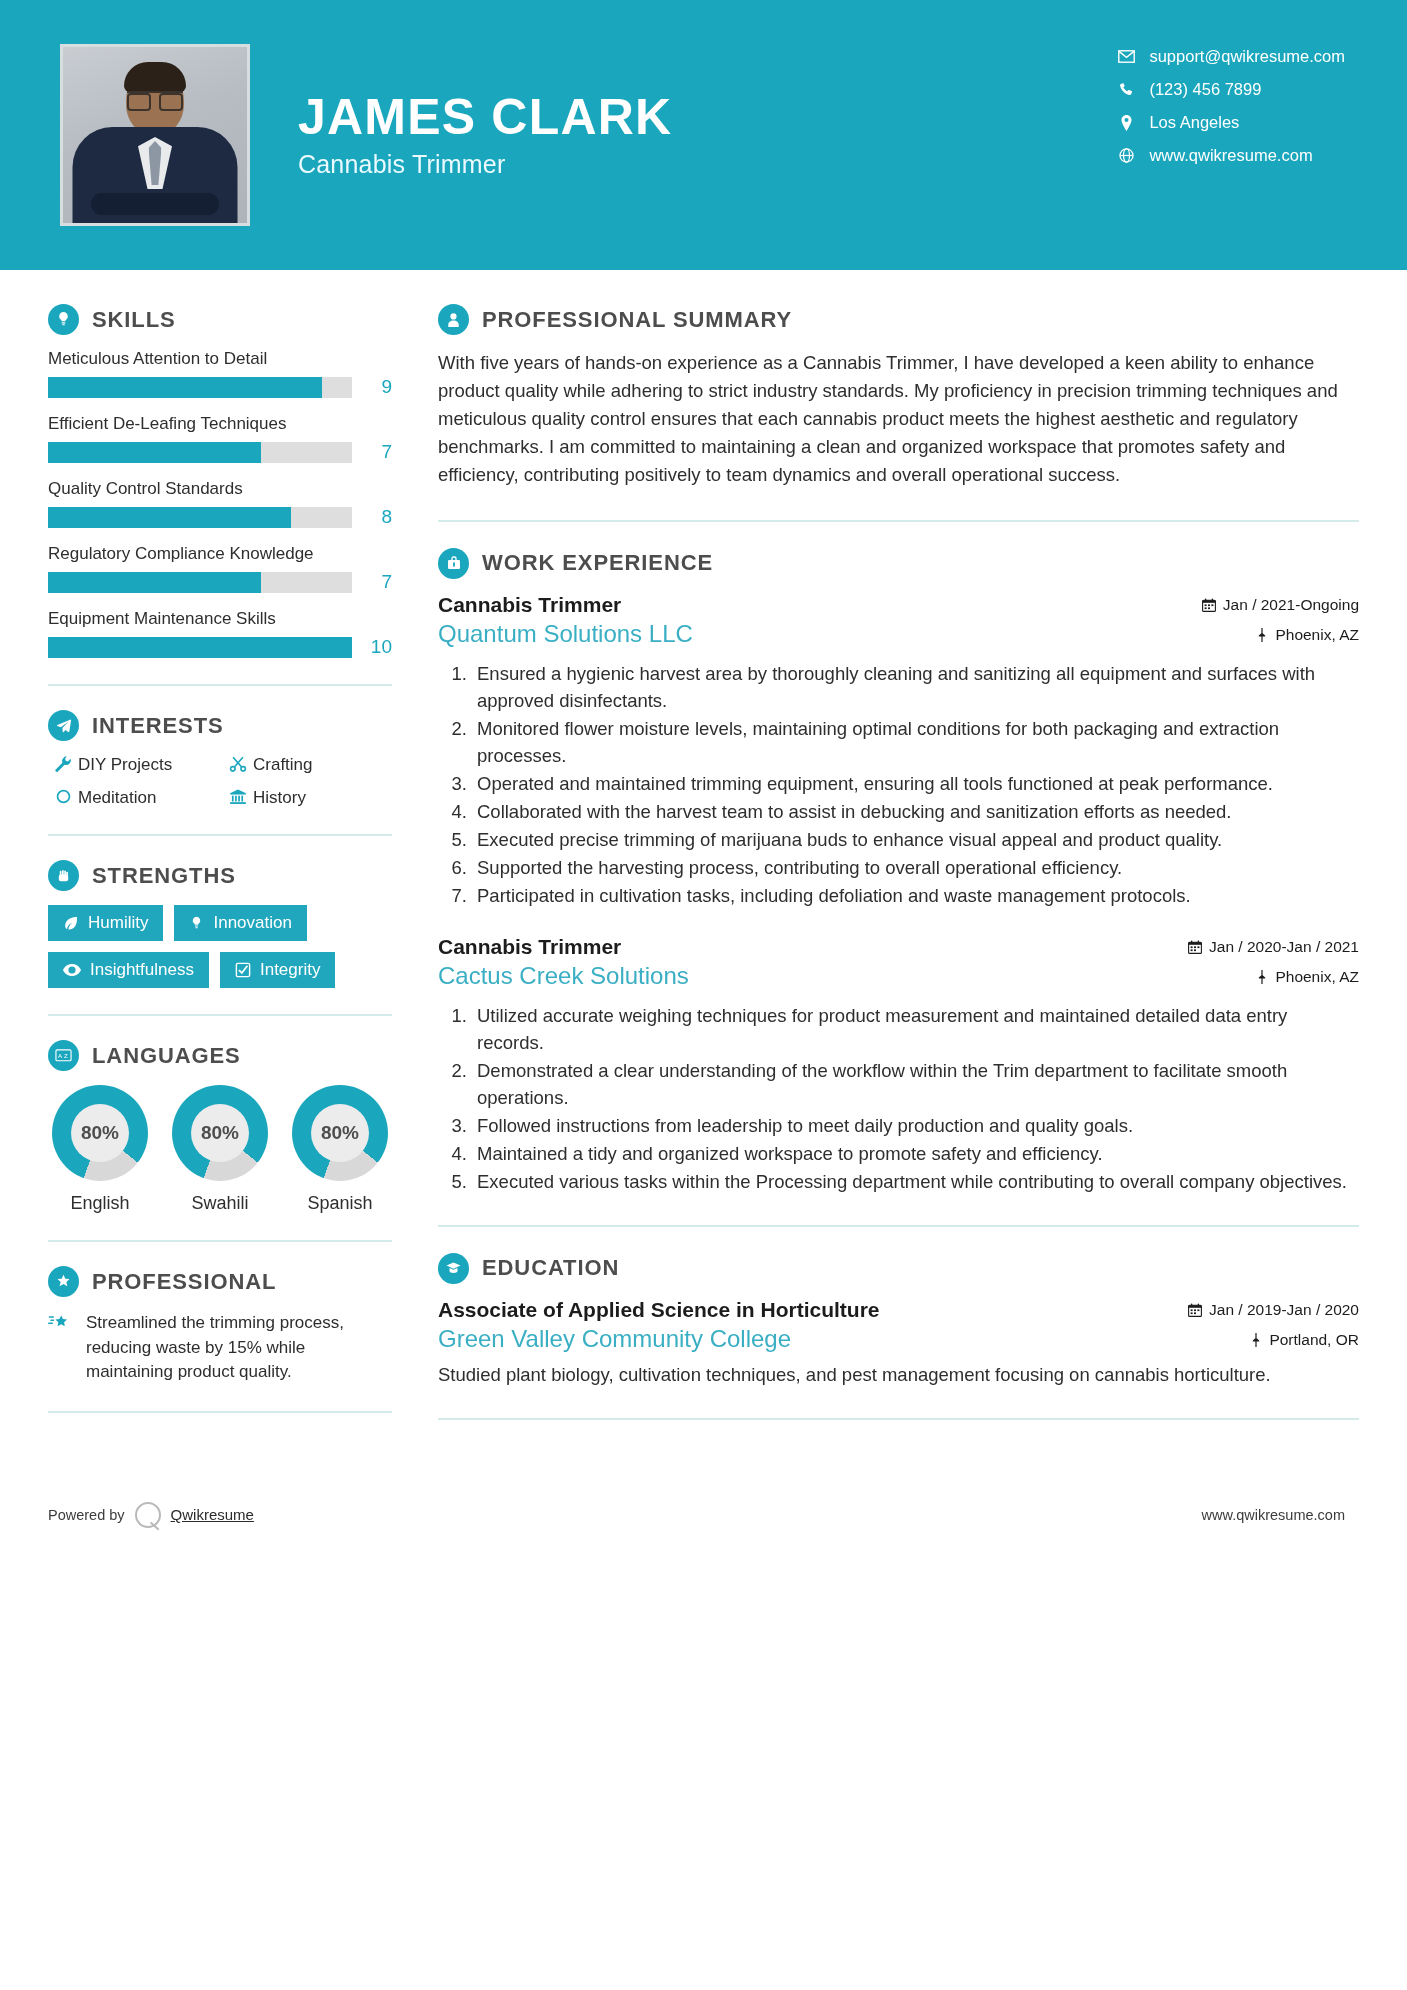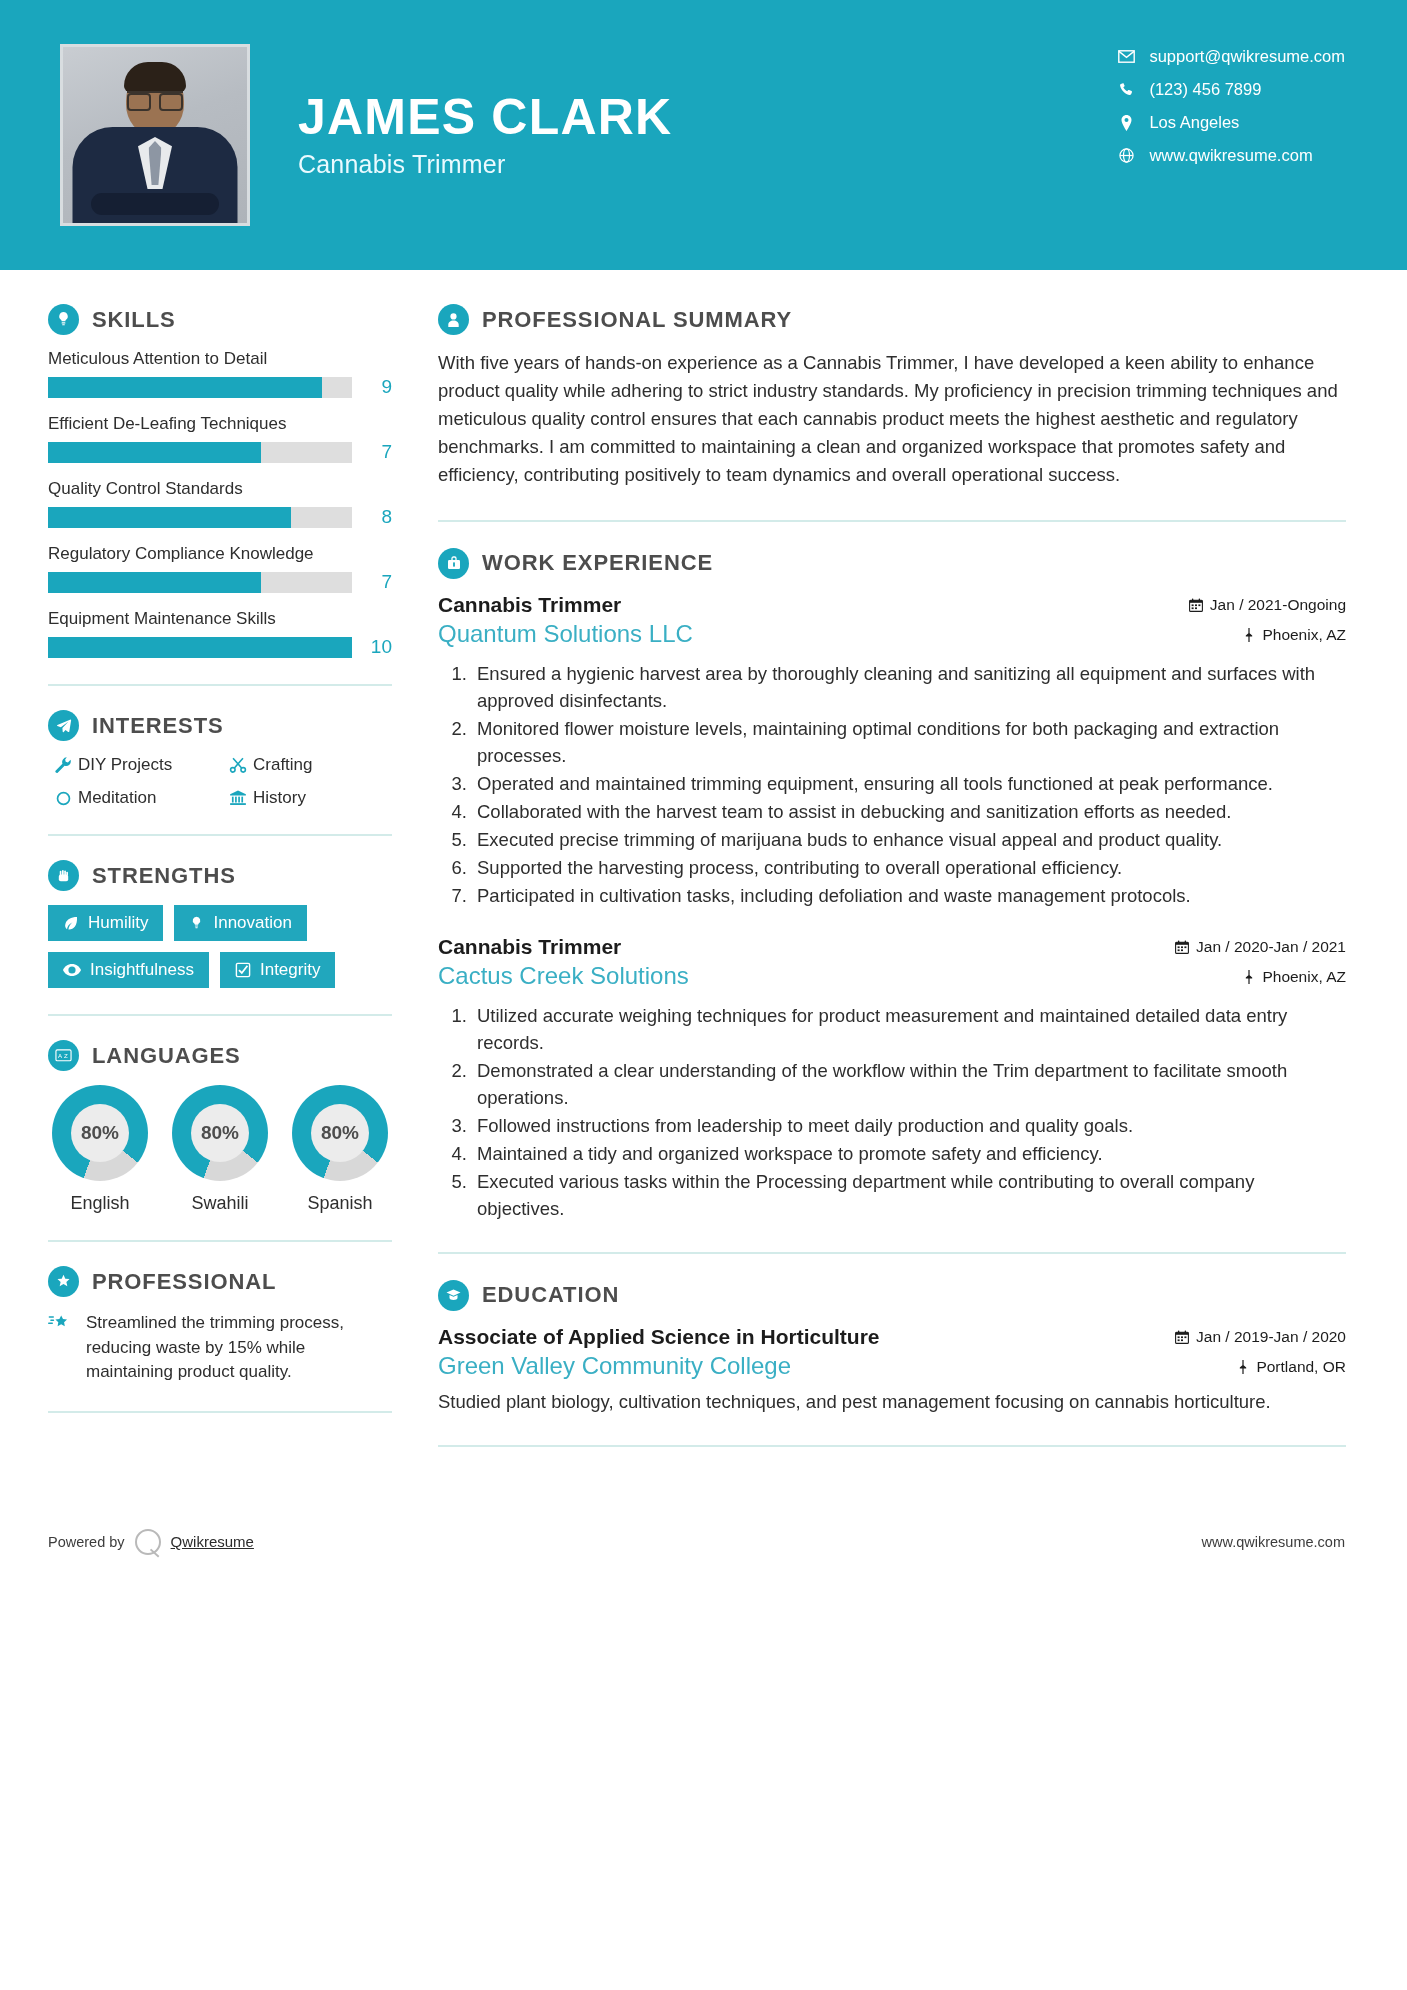--- a/index.html
+++ b/index.html
@@ -131,21 +131,21 @@
     justify-content: center;
     align-items: center;
     font-size: 15px;
     flex: 0 0 26px;
   }
   .contact-row .ctext { margin-left: 10px; white-space: nowrap; }
 
   
   .body-wrap {
     display: flex;
-    padding: 0 13px 0 0;
+    padding: 0 0 0 0;
   }
   .sidebar {
     width: 432px;
     flex: 0 0 432px;
     padding: 34px 40px 0 48px;
   }
   .main {
     flex: 1 1 auto;
     padding: 34px 48px 0 6px;
   }
@@ -216,21 +216,20 @@
 
   
   .interest-grid {
     display: grid;
     grid-template-columns: 1fr 1fr;
     row-gap: 13px;
     column-gap: 6px;
   }
   .interest-item {
     display: flex;
-    align-items: center;
     font-size: 17px;
     color: #2e2e2e;
   }
   .interest-item .ii {
     width: 30px;
     flex: 0 0 30px;
     color: #1aa6bd;
     display: inline-flex;
     justify-content: center;
     font-size: 17px;

